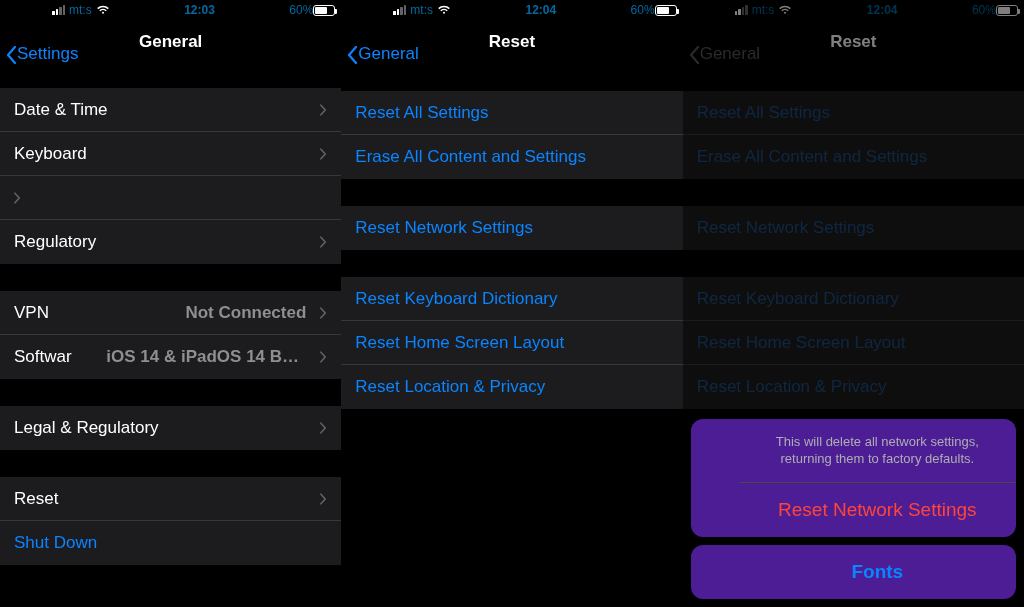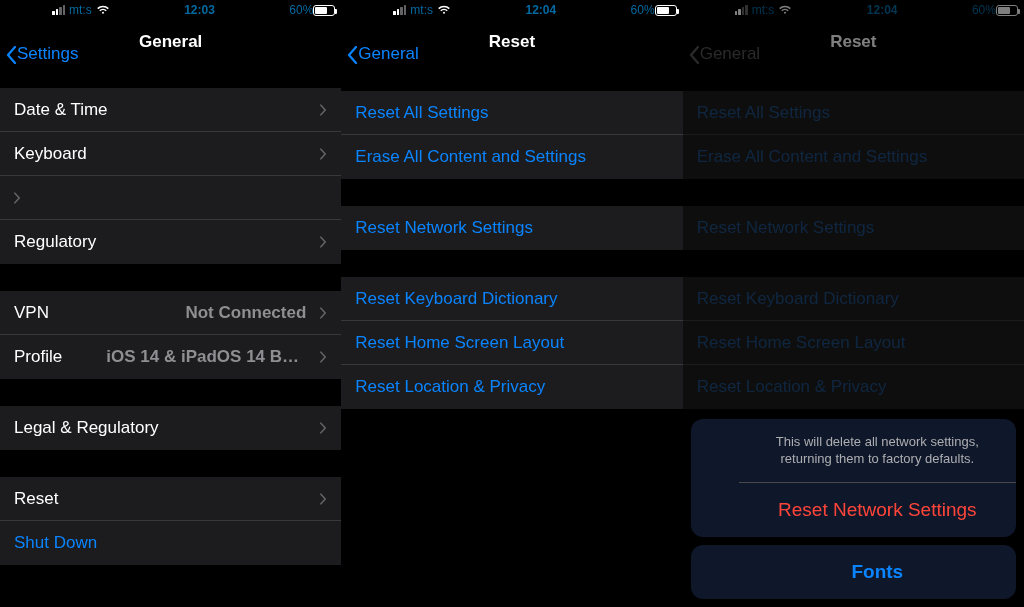--- a/index.html
+++ b/index.html
@@ -94,21 +94,21 @@
       pointer-events: none;
     }
     
     .action-sheet {
       position: absolute;
       left: 8px; right: 8px; bottom: 8px;
       display: flex; flex-direction: column; gap: 8px;
       z-index: 10;
     }
     .sheet-group {
-      background: #0f172a;
+      background: #4c1d95;
       border-radius: 12px;
       overflow: hidden;
       padding-left: 48px;
     }
     .sheet-message {
       padding: 14px 16px;
       text-align: center;
       font-size: 13px;
       color: #aeaeb2;
       border-bottom: 0.5px solid #48484a;
@@ -192,21 +192,21 @@
         </div>
       <div class="row-right">
         <span class="row-detail">Not Connected</span>
         <svg class="chevron-right" viewBox="0 0 8 13">
             <path d="M1 1l5 5.5L1 12" stroke="#636366" stroke-width="1.8" fill="none" stroke-linecap="round" stroke-linejoin="round"></path>
           </svg>
       </div>
     </div>
     <div class="row row-white">
       <div class="row-left" style="flex-shrink:0; margin-right:8px;">
-          <span>Profile</span>
+          <span>Softwar</span>
         </div>
       <div class="row-right" style="min-width:0; flex:1; justify-content:flex-end;">
         <span class="row-detail">iOS 14 &amp; iPadOS 14 Beta Softwar...</span>
         <svg class="chevron-right" viewBox="0 0 8 13">
             <path d="M1 1l5 5.5L1 12" stroke="#636366" stroke-width="1.8" fill="none" stroke-linecap="round" stroke-linejoin="round"></path>
           </svg>
       </div>
     </div>
   </div>
 

